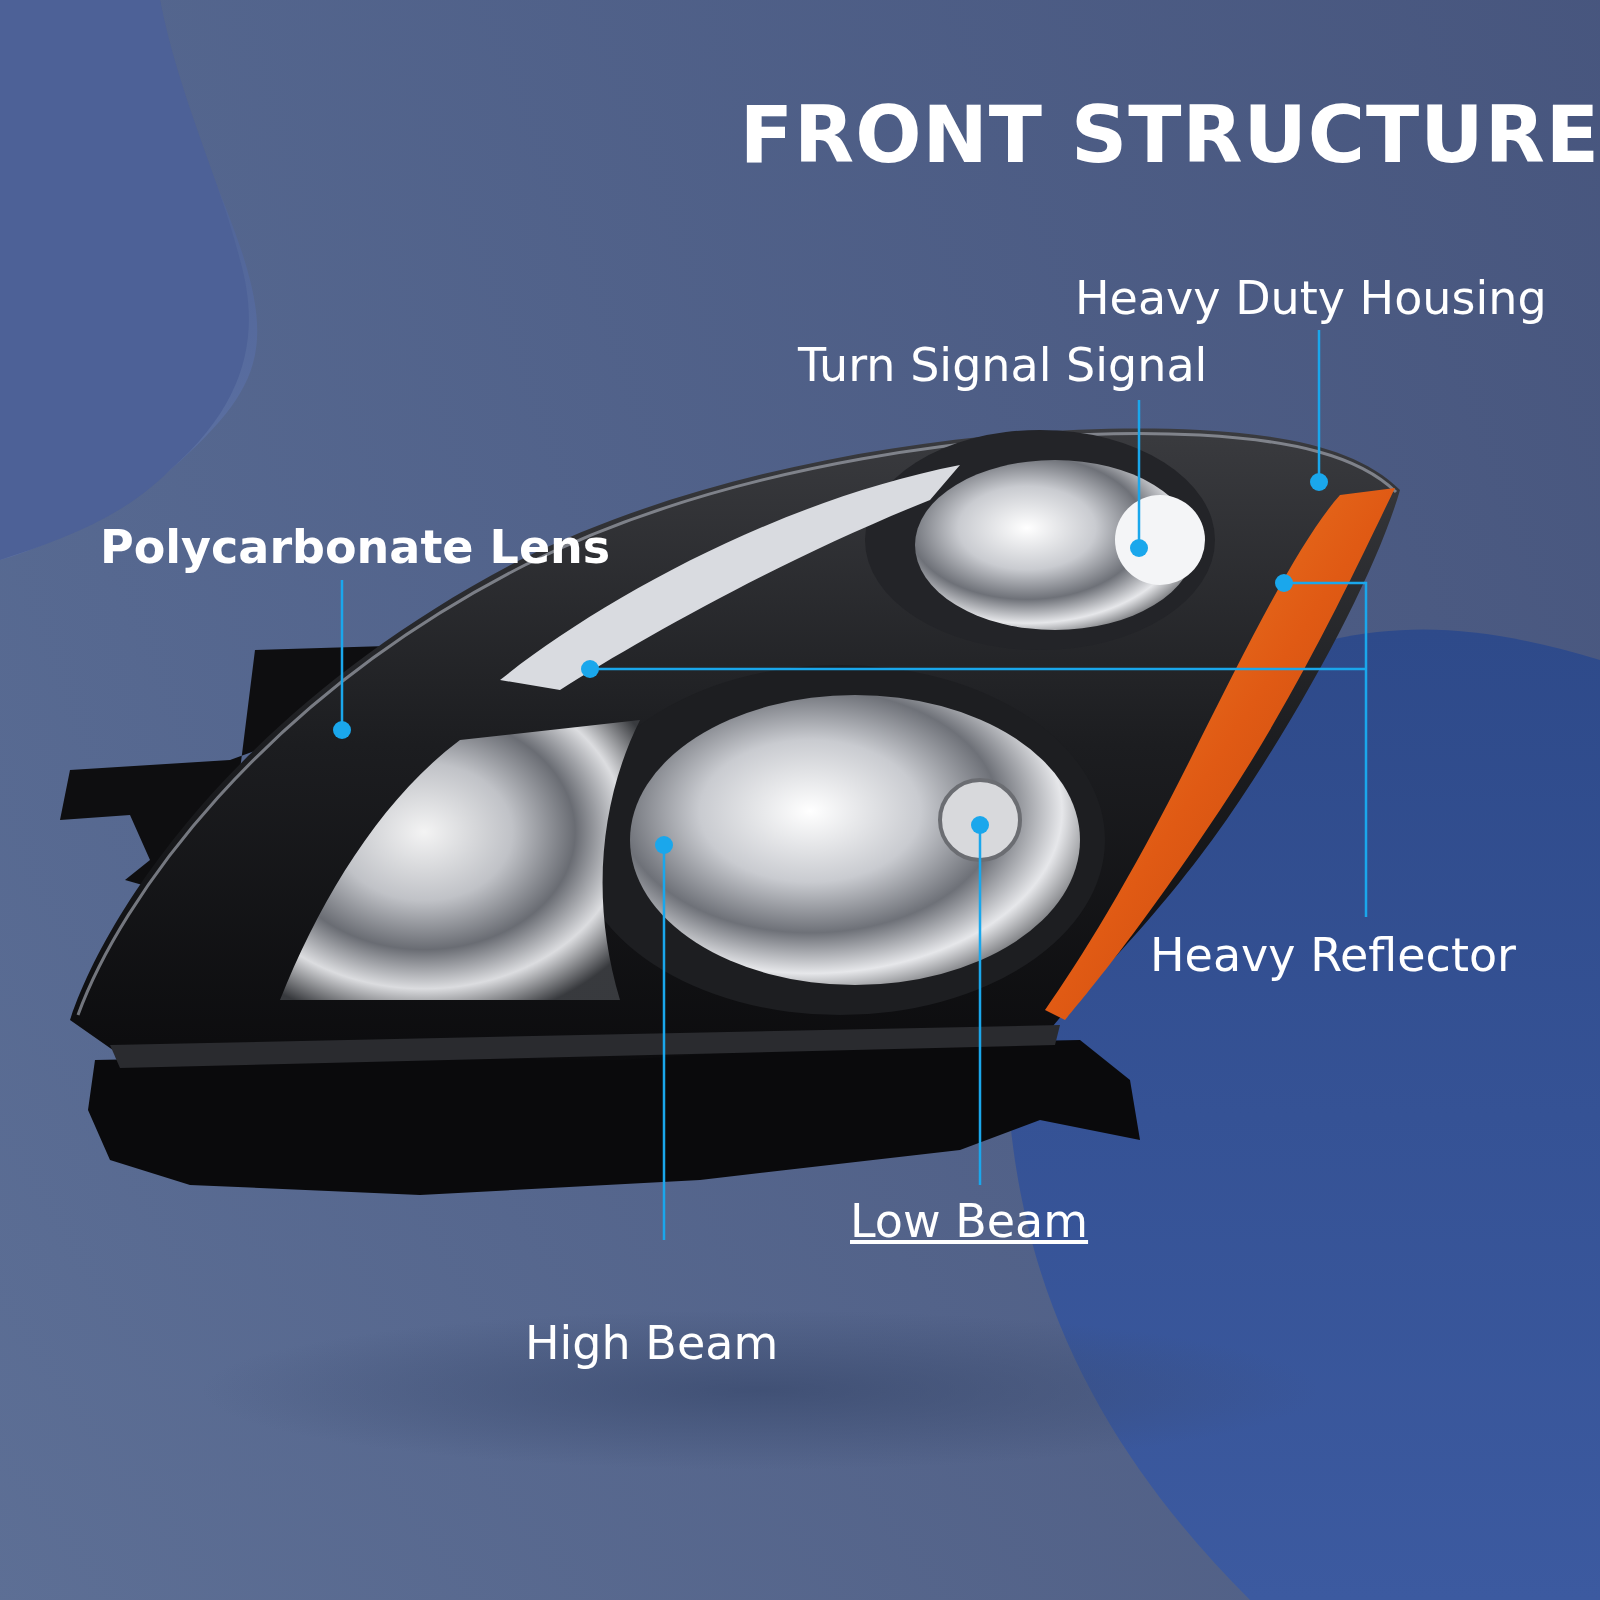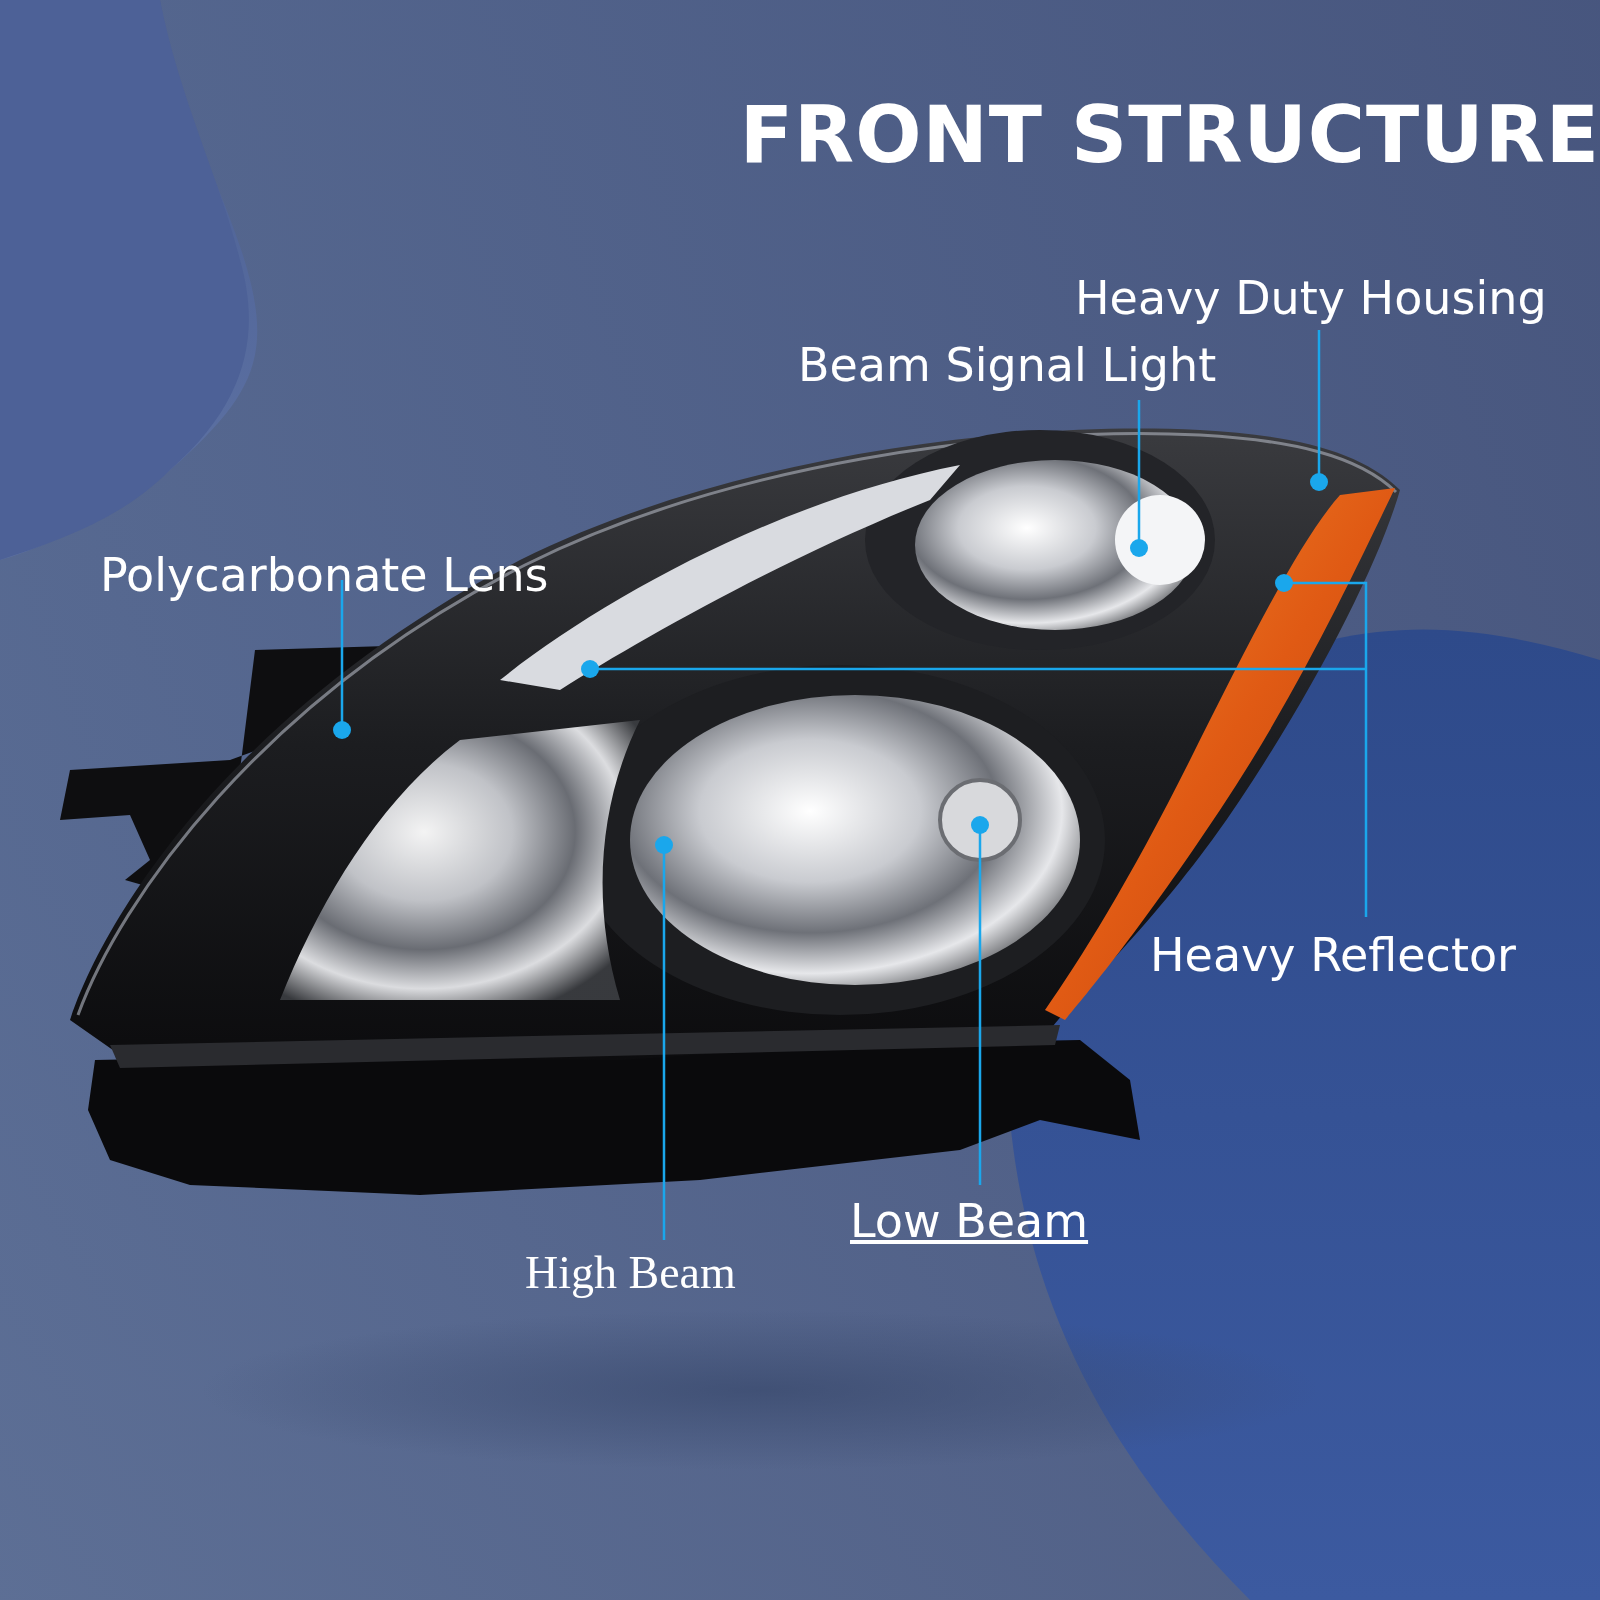--- a/index.html
+++ b/index.html
@@ -118,17 +118,17 @@
     <circle cx="1139" cy="548" r="9"></circle>
     <circle cx="342" cy="730" r="9"></circle>
     <circle cx="1284" cy="583" r="9"></circle>
     <circle cx="590" cy="669" r="9"></circle>
     <circle cx="980" cy="825" r="9"></circle>
     <circle cx="664" cy="845" r="9"></circle>
   </g>
 </svg>
 
 <div class="label" style="left:1075px; top:275px;">Heavy Duty Housing</div>
-<div class="label" style="left:798px; top:342px;">Beam Signal Light</div>
-<div class="label" style="left:100px; top:552px;">Polycarbonate Lens</div>
+<div class="label" style="left:798px; top:342px;">Turn Signal Signal</div>
+<div class="label" style="left:100px; top:524px;font-weight:bold;">Polycarbonate Lens</div>
 <div class="label" style="left:1150px; top:932px;">Heavy Reflector</div>
 <div class="label" style="left:850px; top:1198px;text-decoration:underline;">Low Beam</div>
-<div class="label" style="left:525px; top:1250px;font-family:Liberation Serif, serif;">High Beam</div>
+<div class="label" style="left:525px; top:1320px;">High Beam</div>
 
 </body></html>

